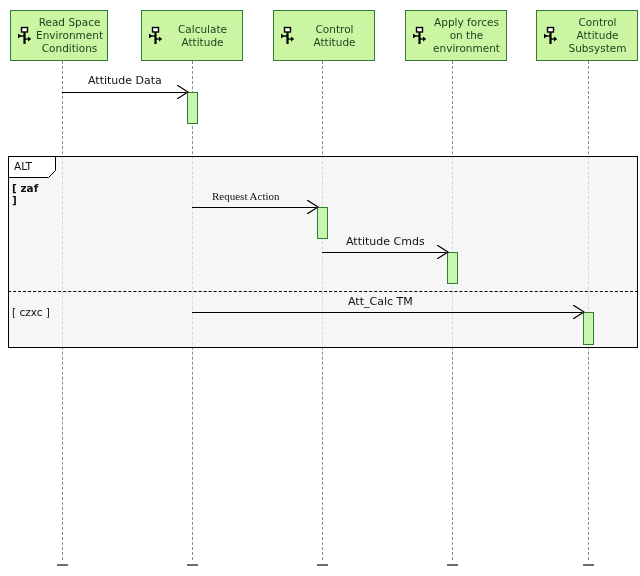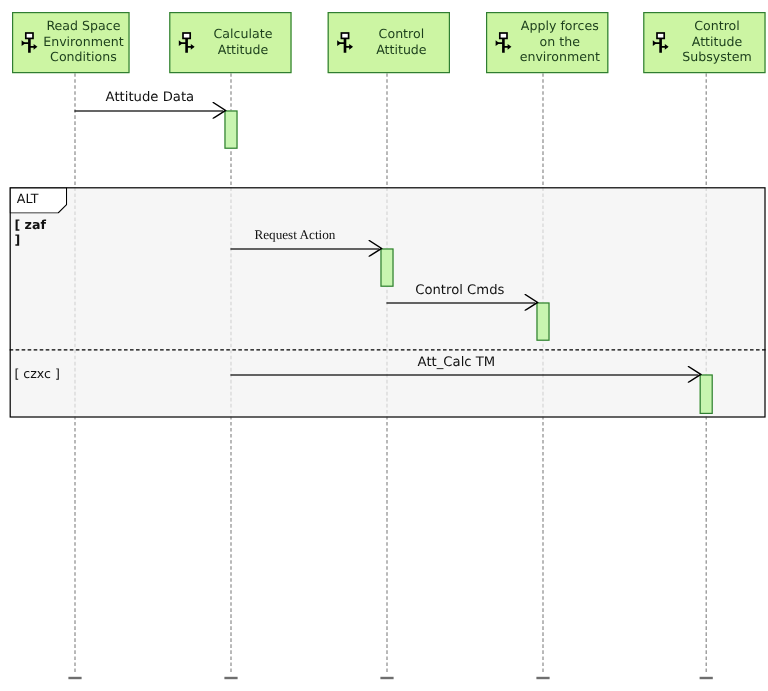--- a/index.html
+++ b/index.html
@@ -161,21 +161,21 @@
       </svg>
   </div>
   <div class="msg-label" style="left:212px;top:190px;font-family:Liberation Serif, serif;">Request Action</div>
 
   <div class="msg-line" style="left:322px;top:252px;width:124px;"></div>
   <div class="msg-arrow" style="left:437px;top:245px;">
     <svg width="12" height="14" viewBox="0 0 12 14">
         <path d="M0,0 L11,7 L0,14" fill="none" stroke="#000000" stroke-width="1.2"></path>
       </svg>
   </div>
-  <div class="msg-label" style="left:346px;top:235px;">Control Cmds</div>
+  <div class="msg-label" style="left:346px;top:235px;">Attitude Cmds</div>
 
   <div class="msg-line" style="left:192px;top:312px;width:390px;"></div>
   <div class="msg-arrow" style="left:573px;top:305px;">
     <svg width="12" height="14" viewBox="0 0 12 14">
         <path d="M0,0 L11,7 L0,14" fill="none" stroke="#000000" stroke-width="1.2"></path>
       </svg>
   </div>
   <div class="msg-label" style="left:348px;top:295px;">Att_Calc TM</div>
 
   <div class="lifeline-head" style="left:10px;top:10px;width:98px;height:51px;">

